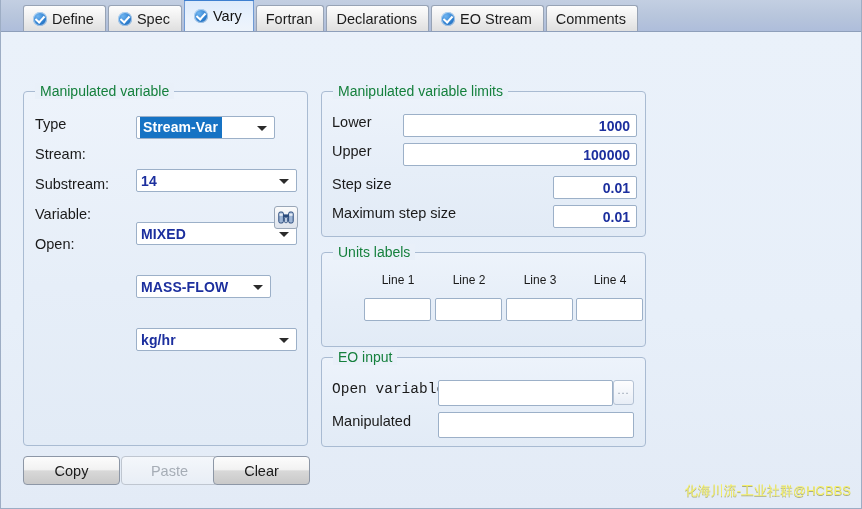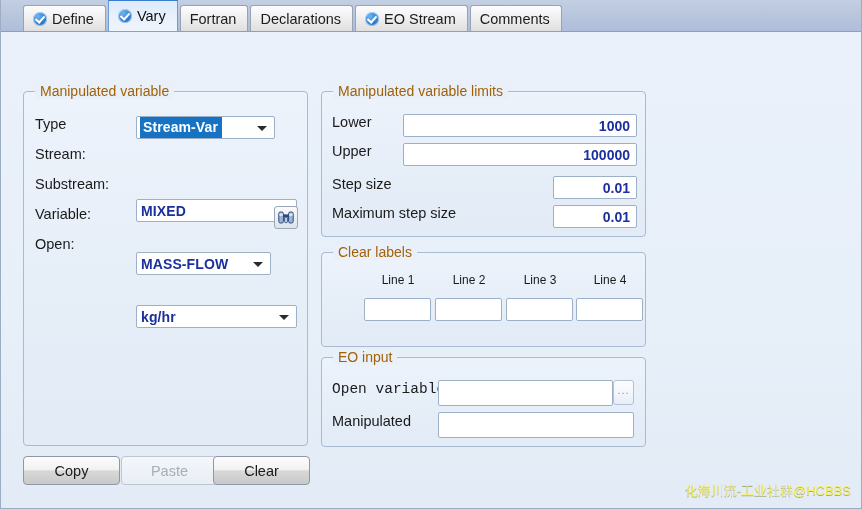--- a/index.html
+++ b/index.html
@@ -112,21 +112,21 @@
     border-radius: 4px;
     background: linear-gradient(to bottom, #edf3fb 0%, #e6eef8 55%, #e2ebf6 100%);
     box-sizing: border-box;
   }
   .group > .legend {
     position: absolute;
     top: -9px;
     left: 11px;
     padding: 0 5px;
     font-size: 14px;
-    color: #a16207;
+    color: #15803d;
     background: #e9f0f9;
     white-space: nowrap;
   }
 
   #grp-manipulated  { left: 22px;  top: 59px;  width: 285px; height: 355px; }
   #grp-limits       { left: 320px; top: 59px;  width: 325px; height: 146px; }
   #grp-report       { left: 320px; top: 220px; width: 325px; height: 95px;  }
   #grp-eo           { left: 320px; top: 325px; width: 325px; height: 90px;  }
 
   
@@ -288,20 +288,24 @@
 
 <div class="app">
 
   <div class="tabstrip">
 
     <div class="tab">
       <span class="check-icon"></span>
       <span>Define</span>
     </div>
 
+    <div class="tab">
+      <span class="check-icon"></span>
+      <span>Spec</span>
+    </div>
 
     <div class="tab active">
       <span class="check-icon"></span>
       <span>Vary</span>
     </div>
 
     <div class="tab">
       <span>Fortran</span>
     </div>
 
@@ -328,20 +332,24 @@
       <div class="row" style="left:11px; top:24px;">
         <span class="lbl">Type</span>
       </div>
       <div class="combo" style="left:112px; top:24px; width:139px;">
         <span class="val selected">Stream-Var</span>
         <span class="caret"></span>
       </div>
 
       <div class="row" style="left:11px; top:54px;">
         <span class="lbl">Stream:</span>
+      </div>
+      <div class="combo" style="left:112px; top:54px; width:161px;">
+        <span class="val">14</span>
+        <span class="caret"></span>
       </div>
 
       <div class="row" style="left:11px; top:84px;">
         <span class="lbl">Substream:</span>
       </div>
       <div class="combo" style="left:112px; top:84px; width:161px;">
         <span class="val">MIXED</span>
         <span class="caret"></span>
       </div>
 
@@ -398,21 +406,21 @@
 
       <div class="row" style="left:10px; top:113px;">
         <span class="lbl">Maximum step size</span>
       </div>
       <div class="tinput" style="left:231px; top:113px; width:84px;">
         <span>0.01</span>
       </div>
     </div>
 
     <div class="group" id="grp-report">
-      <div class="legend">Clear labels</div>
+      <div class="legend">Units labels</div>
 
       <div class="colhdr" style="left:40px; top:20px; width:72px;">Line 1</div>
       <div class="colhdr" style="left:111px; top:20px; width:72px;">Line 2</div>
       <div class="colhdr" style="left:182px; top:20px; width:72px;">Line 3</div>
       <div class="colhdr" style="left:252px; top:20px; width:72px;">Line 4</div>
 
       <div class="tinput blank" style="left:42px; top:45px; width:67px;">
         <span></span>
       </div>
       <div class="tinput blank" style="left:113px; top:45px; width:67px;">

